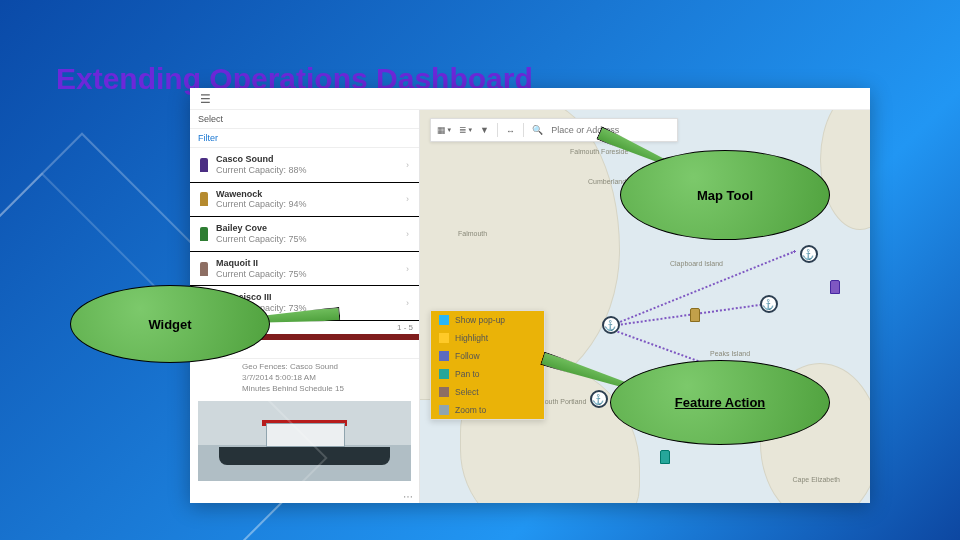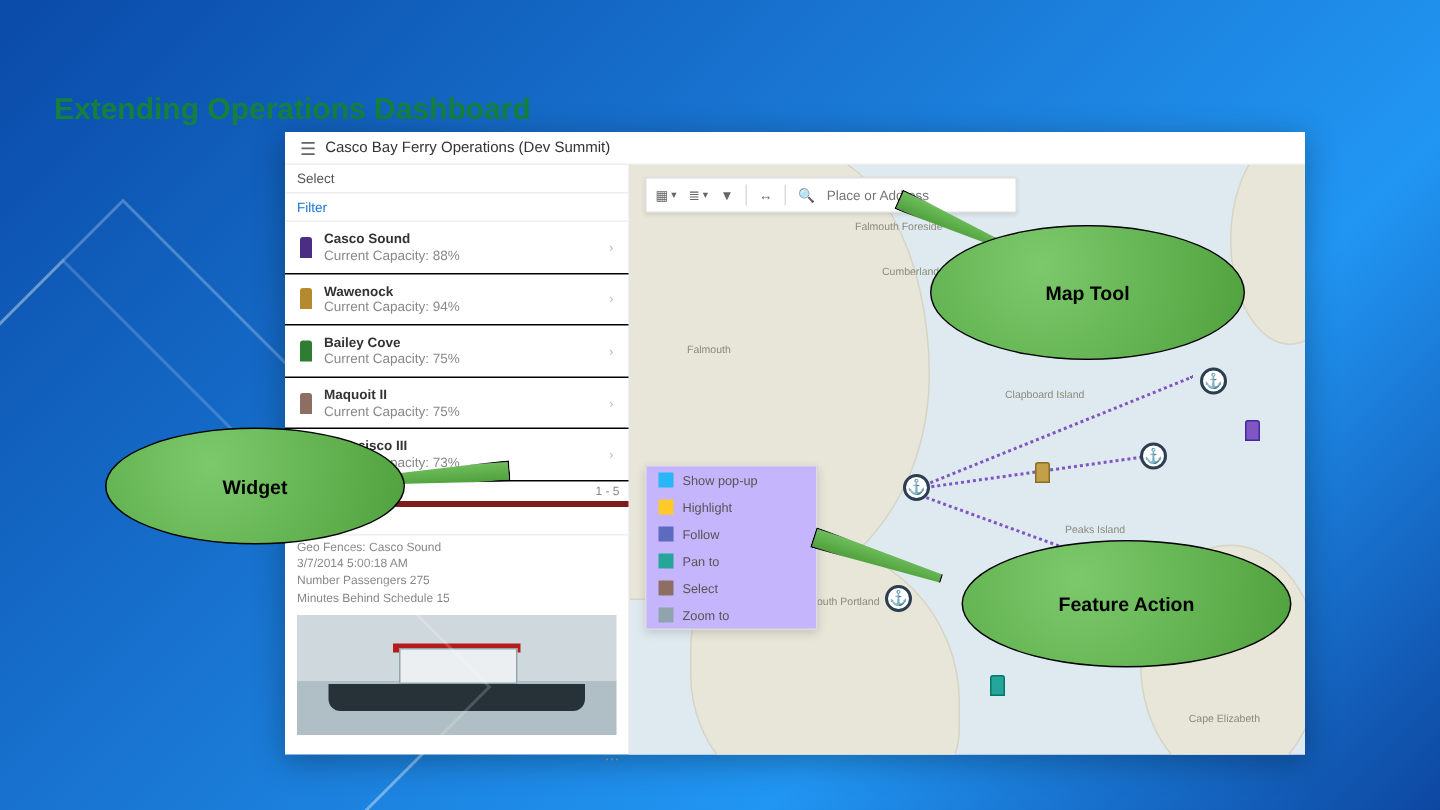--- a/index.html
+++ b/index.html
@@ -23,23 +23,23 @@
     position: absolute;
     left: -160px; bottom: -120px;
     width: 400px; height: 400px;
     border: 2px solid rgba(255,255,255,0.18);
     transform: rotate(45deg);
     pointer-events: none;
   }
 
   .slide-title {
     position: absolute;
-    top: 62px; left: 36px;
-    color: #15803d;
-    font-size: 20px;
+    top: 62px; left: 56px;
+    color: #6d28d9;
+    font-size: 30px;
     font-weight: 700;
   }
 
   
   .dash {
     position: absolute;
     top: 88px; left: 190px;
     width: 680px; height: 415px;
     background: #fff;
     box-shadow: 0 4px 20px rgba(0,0,0,0.3);
@@ -104,39 +104,39 @@
   .vessel-chevron { margin-left: auto; color: #bbb; font-size: 9px; }
 
   .pager {
     display: flex;
     justify-content: flex-end;
     align-items: flex-start;
     gap: 4px;
     padding: 2px 6px;
     font-size: 8px;
     color: #888;
-    border-bottom: 4px solid #7f1d1d;
+    border-bottom: 6px solid #7f1d1d;
   }
 
   
   .details-panel {
     flex: 1;
     display: flex;
     flex-direction: column;
     font-size: 8px;
     color: #555;
     min-height: 0;
   }
   .details-header {
     padding: 4px 8px;
     font-size: 9px;
     color: #444;
     border-bottom: 1px solid #eee;
   }
-  .details-rows { padding: 2px 8px; }
+  .details-rows { padding: 2px 8px; margin-left: 44px; }
   .details-rows div { line-height: 1.4; color: #888; white-space: nowrap; overflow: hidden; text-overflow: ellipsis; }
   .ferry-photo {
     flex: 1;
     margin: 4px 8px 8px 8px;
     background:
       linear-gradient(to bottom, #cfd8dc 0%, #cfd8dc 55%, #b0bec5 55%, #b0bec5 100%);
     position: relative;
     min-height: 80px;
   }
   .ferry-photo::before {
@@ -210,21 +210,21 @@
     border: none; outline: none;
     font-size: 9px; width: 120px;
     color: #666;
   }
 
   
   .feature-popup {
     position: absolute;
     top: 200px; left: 10px;
     width: 115px;
-    background: #c4b5fd;
+    background: #eab308;
     border: 1px solid #ddd;
     box-shadow: 0 2px 6px rgba(0,0,0,0.15);
     font-size: 8.5px;
     color: #555;
   }
   .feature-popup div {
     display: flex;
     align-items: center;
     gap: 6px;
     padding: 4px 8px;
@@ -278,21 +278,20 @@
   }
 </style>
 </head>
 <body>
 
 <div class="slide-title">Extending Operations Dashboard</div>
 
 <div class="dash">
   <div class="dash-titlebar">
     <span class="menu-icon">☰</span>
-    <span>Casco Bay Ferry Operations (Dev Summit)</span>
   </div>
   <div class="dash-body">
 
     <div class="left-panel">
       <div class="panel-header">Select</div>
       <div class="filter-row">
         <span>Filter</span>
       </div>
 
       <div class="vessel-list" id="vessel-list">
@@ -340,21 +339,20 @@
 
       <div class="pager">
         <span>1 - 5</span>
       </div>
 
       <div class="details-panel">
         <div class="details-header">Details</div>
         <div class="details-rows">
           <div>Geo Fences: Casco Sound</div>
           <div>3/7/2014 5:00:18 AM</div>
-          <div>Number Passengers  275</div>
           <div>Minutes Behind Schedule  15</div>
         </div>
         <div class="ferry-photo">
           <div class="ferry-roof"></div>
         </div>
         <div class="details-footer">
           <span>⋯</span>
         </div>
       </div>
     </div>
@@ -432,16 +430,16 @@
 <div class="callout" style="left:70px; top:285px; width:200px; height:78px;">
   <span>Widget</span>
 </div>
 <div class="callout-tail" style="left:250px; top:310px; width:90px; height:14px; clip-path: polygon(0 30%, 100% 0, 100% 100%, 0 70%); transform: rotate(-4deg);"></div>
 
 <div class="callout" style="left:620px; top:150px; width:210px; height:90px;">
   <span>Map Tool</span>
 </div>
 <div class="callout-tail" style="left:596px; top:140px; width:70px; height:14px; clip-path: polygon(0 0, 100% 30%, 100% 70%, 0 100%); transform: rotate(24deg);"></div>
 
-<div class="callout" style="left:641px; top:360px; width:220px; height:85px;">
+<div class="callout" style="left:610px; top:360px; width:220px; height:85px;text-decoration:underline;">
   <span>Feature Action</span>
 </div>
 <div class="callout-tail" style="left:540px; top:365px; width:90px; height:14px; clip-path: polygon(0 0, 100% 30%, 100% 70%, 0 100%); transform: rotate(18deg);"></div>
 
 </body></html>

